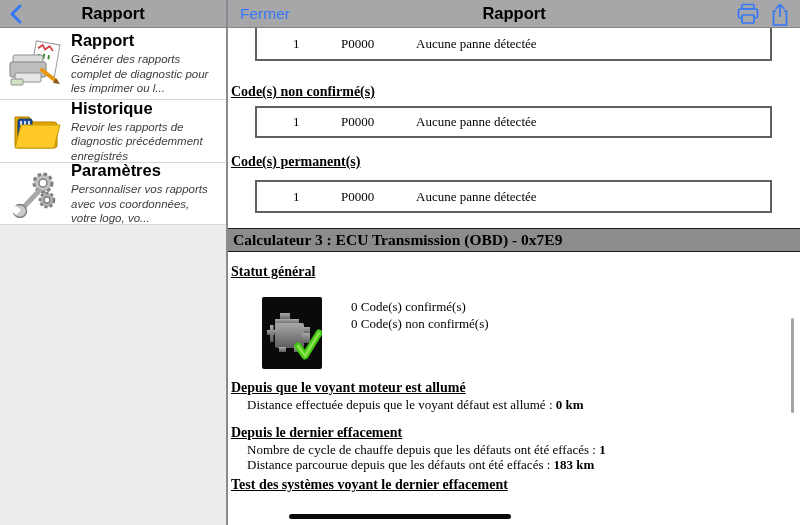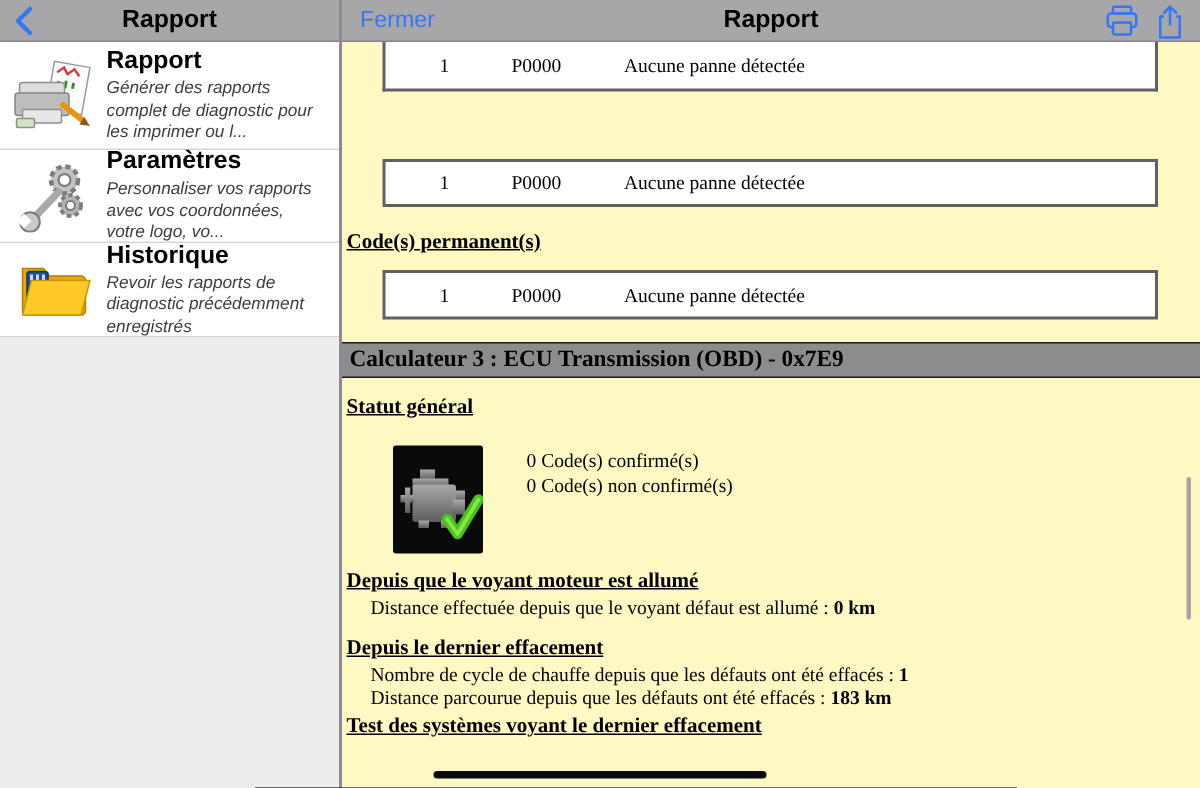--- a/index.html
+++ b/index.html
@@ -19,21 +19,21 @@
   .menu-item.r3 { height:62px; }
   .item-icon { width:56px; min-width:56px; display:flex; align-items:center; justify-content:center; }
   .item-text { margin-left:7px; width:152px; }
   .item-title { font-size:16.5px; font-weight:bold; color:#000; margin-bottom:2px; }
   .item-sub { font-size:11.5px; line-height:1.25; color:#3d3d3f;font-style:italic; }
 
   
   .panel-divider { position:absolute; left:226px; top:0; width:2px; height:525px; background:#8b8b8f; z-index:30; }
 
   
-  .report-panel { position:absolute; left:228px; top:0; width:572px; height:525px; background:#fef9c3; }
+  .report-panel { position:absolute; left:228px; top:0; width:572px; height:525px; background:#ffffff; }
   .report-nav { position:absolute; left:0; top:0; right:0; height:28px; background:#a7a7aa; border-bottom:1px solid #85858a; z-index:5; }
   .close-btn { position:absolute; left:12px; top:0; line-height:27px; font-size:15.5px; color:#3478f6; }
   .report-nav-title { position:absolute; left:0; right:0; top:0; line-height:27px; text-align:center;
                       font-size:16.5px; font-weight:bold; color:#000; }
   .nav-icon-btn { position:absolute; top:3px; width:24px; height:22px; }
   .print-btn { right:40px; }
   .share-btn { right:7px; }
 
   
   .doc { position:absolute; inset:0; font-family:"Liberation Serif", serif; color:#000; }
@@ -100,54 +100,54 @@
           <line x1="33" y1="33" x2="47" y2="44" stroke="#e8950e" stroke-width="4" stroke-linecap="round"></line>
           <polygon points="47,41 51,47 44,46" fill="#8a5a1e"></polygon>
         </svg>
       </div>
       <div class="item-text">
         <div class="item-title">Rapport</div>
         <div class="item-sub">Générer des rapports complet de diagnostic pour les imprimer ou l...</div>
       </div>
     </div>
 
+    <div class="menu-item r2">
+      <div class="item-icon">
+        <svg width="50" height="46" viewBox="0 0 50 46">
+          <path d="M4 9 h14 l4 5 h21 a3 3 0 0 1 3 3 v20 a3 3 0 0 1 -3 3 H7 a3 3 0 0 1 -3 -3 z" fill="#e7a900" stroke="#b07f00" stroke-width="1"></path>
+          <rect x="7" y="11" width="14" height="19" rx="2" fill="#1d4e9c" stroke="#123568"></rect>
+          <rect x="9" y="13" width="2" height="4" fill="#cfd8e8"></rect>
+          <rect x="13" y="13" width="2" height="4" fill="#cfd8e8"></rect>
+          <rect x="17" y="13" width="2" height="4" fill="#cfd8e8"></rect>
+          <polygon points="4,40 10,17 49,17 43,40" fill="#ffc927" stroke="#c79a00" stroke-width="1"></polygon>
+        </svg>
+      </div>
+      <div class="item-text">
+        <div class="item-title">Historique</div>
+        <div class="item-sub">Revoir les rapports de diagnostic précédemment enregistrés</div>
+      </div>
+    </div>
+
     <div class="menu-item r3">
       <div class="item-icon">
         <svg width="48" height="48" viewBox="0 0 48 48">
           <circle cx="31" cy="13" r="9" fill="#c2c2c2" stroke="#7d7d7d" stroke-width="3" stroke-dasharray="3.5 2.6"></circle>
           <circle cx="31" cy="13" r="4" fill="#fff" stroke="#7d7d7d" stroke-width="1.5"></circle>
           <circle cx="35" cy="30" r="7" fill="#b5b5b5" stroke="#7d7d7d" stroke-width="2.6" stroke-dasharray="3 2.2"></circle>
           <circle cx="35" cy="30" r="3" fill="#fff" stroke="#7d7d7d" stroke-width="1.4"></circle>
           <line x1="8" y1="41" x2="27" y2="21" stroke="#a9a9a9" stroke-width="5" stroke-linecap="round"></line>
           <circle cx="8" cy="41" r="6.5" fill="#c9c9c9" stroke="#7d7d7d" stroke-width="1.4"></circle>
           <rect x="1" y="37" width="7" height="7" fill="#fff" transform="rotate(-45 4 41)"></rect>
         </svg>
       </div>
       <div class="item-text">
         <div class="item-title">Paramètres</div>
         <div class="item-sub">Personnaliser vos rapports avec vos coordonnées, votre logo, vo...</div>
       </div>
     </div>
-
-    <div class="menu-item r2">
-      <div class="item-icon">
-        <svg width="50" height="46" viewBox="0 0 50 46">
-          <path d="M4 9 h14 l4 5 h21 a3 3 0 0 1 3 3 v20 a3 3 0 0 1 -3 3 H7 a3 3 0 0 1 -3 -3 z" fill="#e7a900" stroke="#b07f00" stroke-width="1"></path>
-          <rect x="7" y="11" width="14" height="19" rx="2" fill="#1d4e9c" stroke="#123568"></rect>
-          <rect x="9" y="13" width="2" height="4" fill="#cfd8e8"></rect>
-          <rect x="13" y="13" width="2" height="4" fill="#cfd8e8"></rect>
-          <rect x="17" y="13" width="2" height="4" fill="#cfd8e8"></rect>
-          <polygon points="4,40 10,17 49,17 43,40" fill="#ffc927" stroke="#c79a00" stroke-width="1"></polygon>
-        </svg>
-      </div>
-      <div class="item-text">
-        <div class="item-title">Historique</div>
-        <div class="item-sub">Revoir les rapports de diagnostic précédemment enregistrés</div>
-      </div>
-    </div>
   </div>
 </div>
 
 <div class="panel-divider"></div>
 
 <div class="report-panel">
   <div class="report-nav">
     <div class="close-btn">Fermer</div>
     <div class="report-nav-title">Rapport</div>
     <div class="nav-icon-btn print-btn">
@@ -167,20 +167,21 @@
   </div>
 
   <div class="doc">
 
     <div class="dtc-table t1">
       <span class="dtc-cell c-num">1</span>
       <span class="dtc-cell c-code">P0000</span>
       <span class="dtc-cell c-desc">Aucune panne détectée</span>
     </div>
 
+    <div class="sec-h h-unconf">Code(s) non confirmé(s)</div>
 
     <div class="dtc-table t2">
       <span class="dtc-cell c-num">1</span>
       <span class="dtc-cell c-code">P0000</span>
       <span class="dtc-cell c-desc">Aucune panne détectée</span>
     </div>
 
     <div class="sec-h h-perm">Code(s) permanent(s)</div>
 
     <div class="dtc-table t3">

